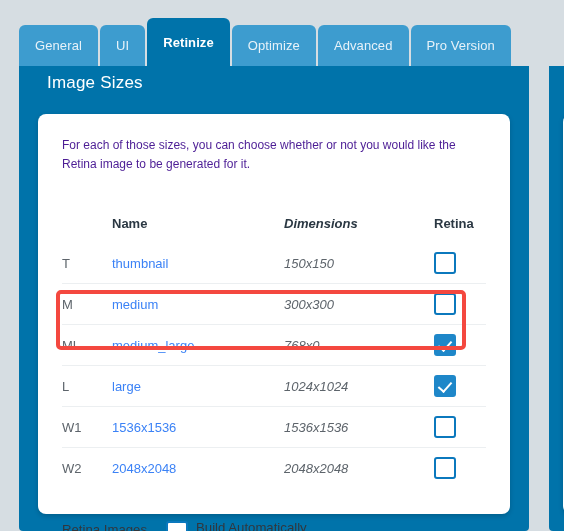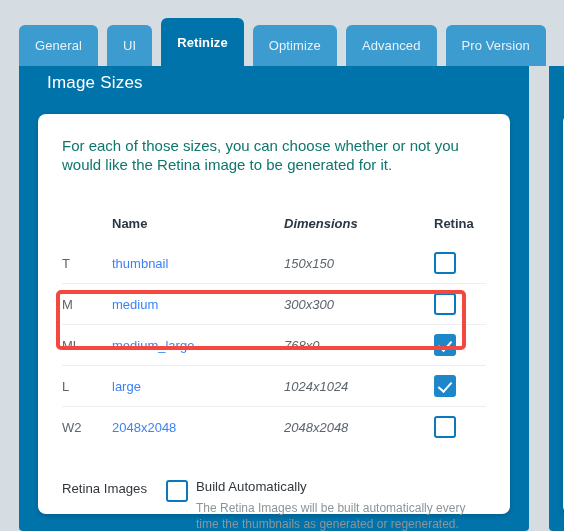--- a/index.html
+++ b/index.html
@@ -26,21 +26,21 @@
     background: #d6dde2;
     z-index: 5;
   }
 
   .tabstrip {
     position: absolute;
     left: 19px;
     bottom: 0;
     display: flex;
     align-items: flex-end;
-    gap: 9px;
+    gap: 2px;
     height: 50px;
   }
 
   .tab {
     height: 41px;
     padding: 0 16px;
     display: flex;
     align-items: center;
     justify-content: center;
     background: #3d9ccf;
@@ -112,22 +112,22 @@
     box-shadow: 0 2px 5px rgba(0,0,0,.18);
     padding: 22px 24px 0 24px;
   }
 
   .panel-side .card {
     left: 14px;
     width: 140px;
   }
 
   .intro {
-    font-size: 15px;
-    color: #0f766e;
+    font-size: 12px;
+    color: #4c1d95;
     line-height: 19px;
     width: 430px;
   }
 
   
   .tbl {
     margin-top: 42px;
     width: 424px;
     border-collapse: collapse;
   }
@@ -295,20 +295,26 @@
             <td class="col-dim"><span class="dimval">768x0</span></td>
             <td class="col-ret"><span class="cb checked"></span></td>
           </tr>
           <tr>
             <td class="col-abbr">L</td>
             <td class="col-name"><span class="sizename">large</span></td>
             <td class="col-dim"><span class="dimval">1024x1024</span></td>
             <td class="col-ret"><span class="cb checked"></span></td>
           </tr>
           <tr>
+            <td class="col-abbr">W1</td>
+            <td class="col-name"><span class="sizename">1536x1536</span></td>
+            <td class="col-dim"><span class="dimval">1536x1536</span></td>
+            <td class="col-ret"><span class="cb"></span></td>
+          </tr>
+          <tr>
             <td class="col-abbr">W2</td>
             <td class="col-name"><span class="sizename">2048x2048</span></td>
             <td class="col-dim"><span class="dimval">2048x2048</span></td>
             <td class="col-ret"><span class="cb"></span></td>
           </tr>
         </tbody>
       </table>
 
       <div class="retina-row">
         <div class="retina-label">Retina Images</div>

